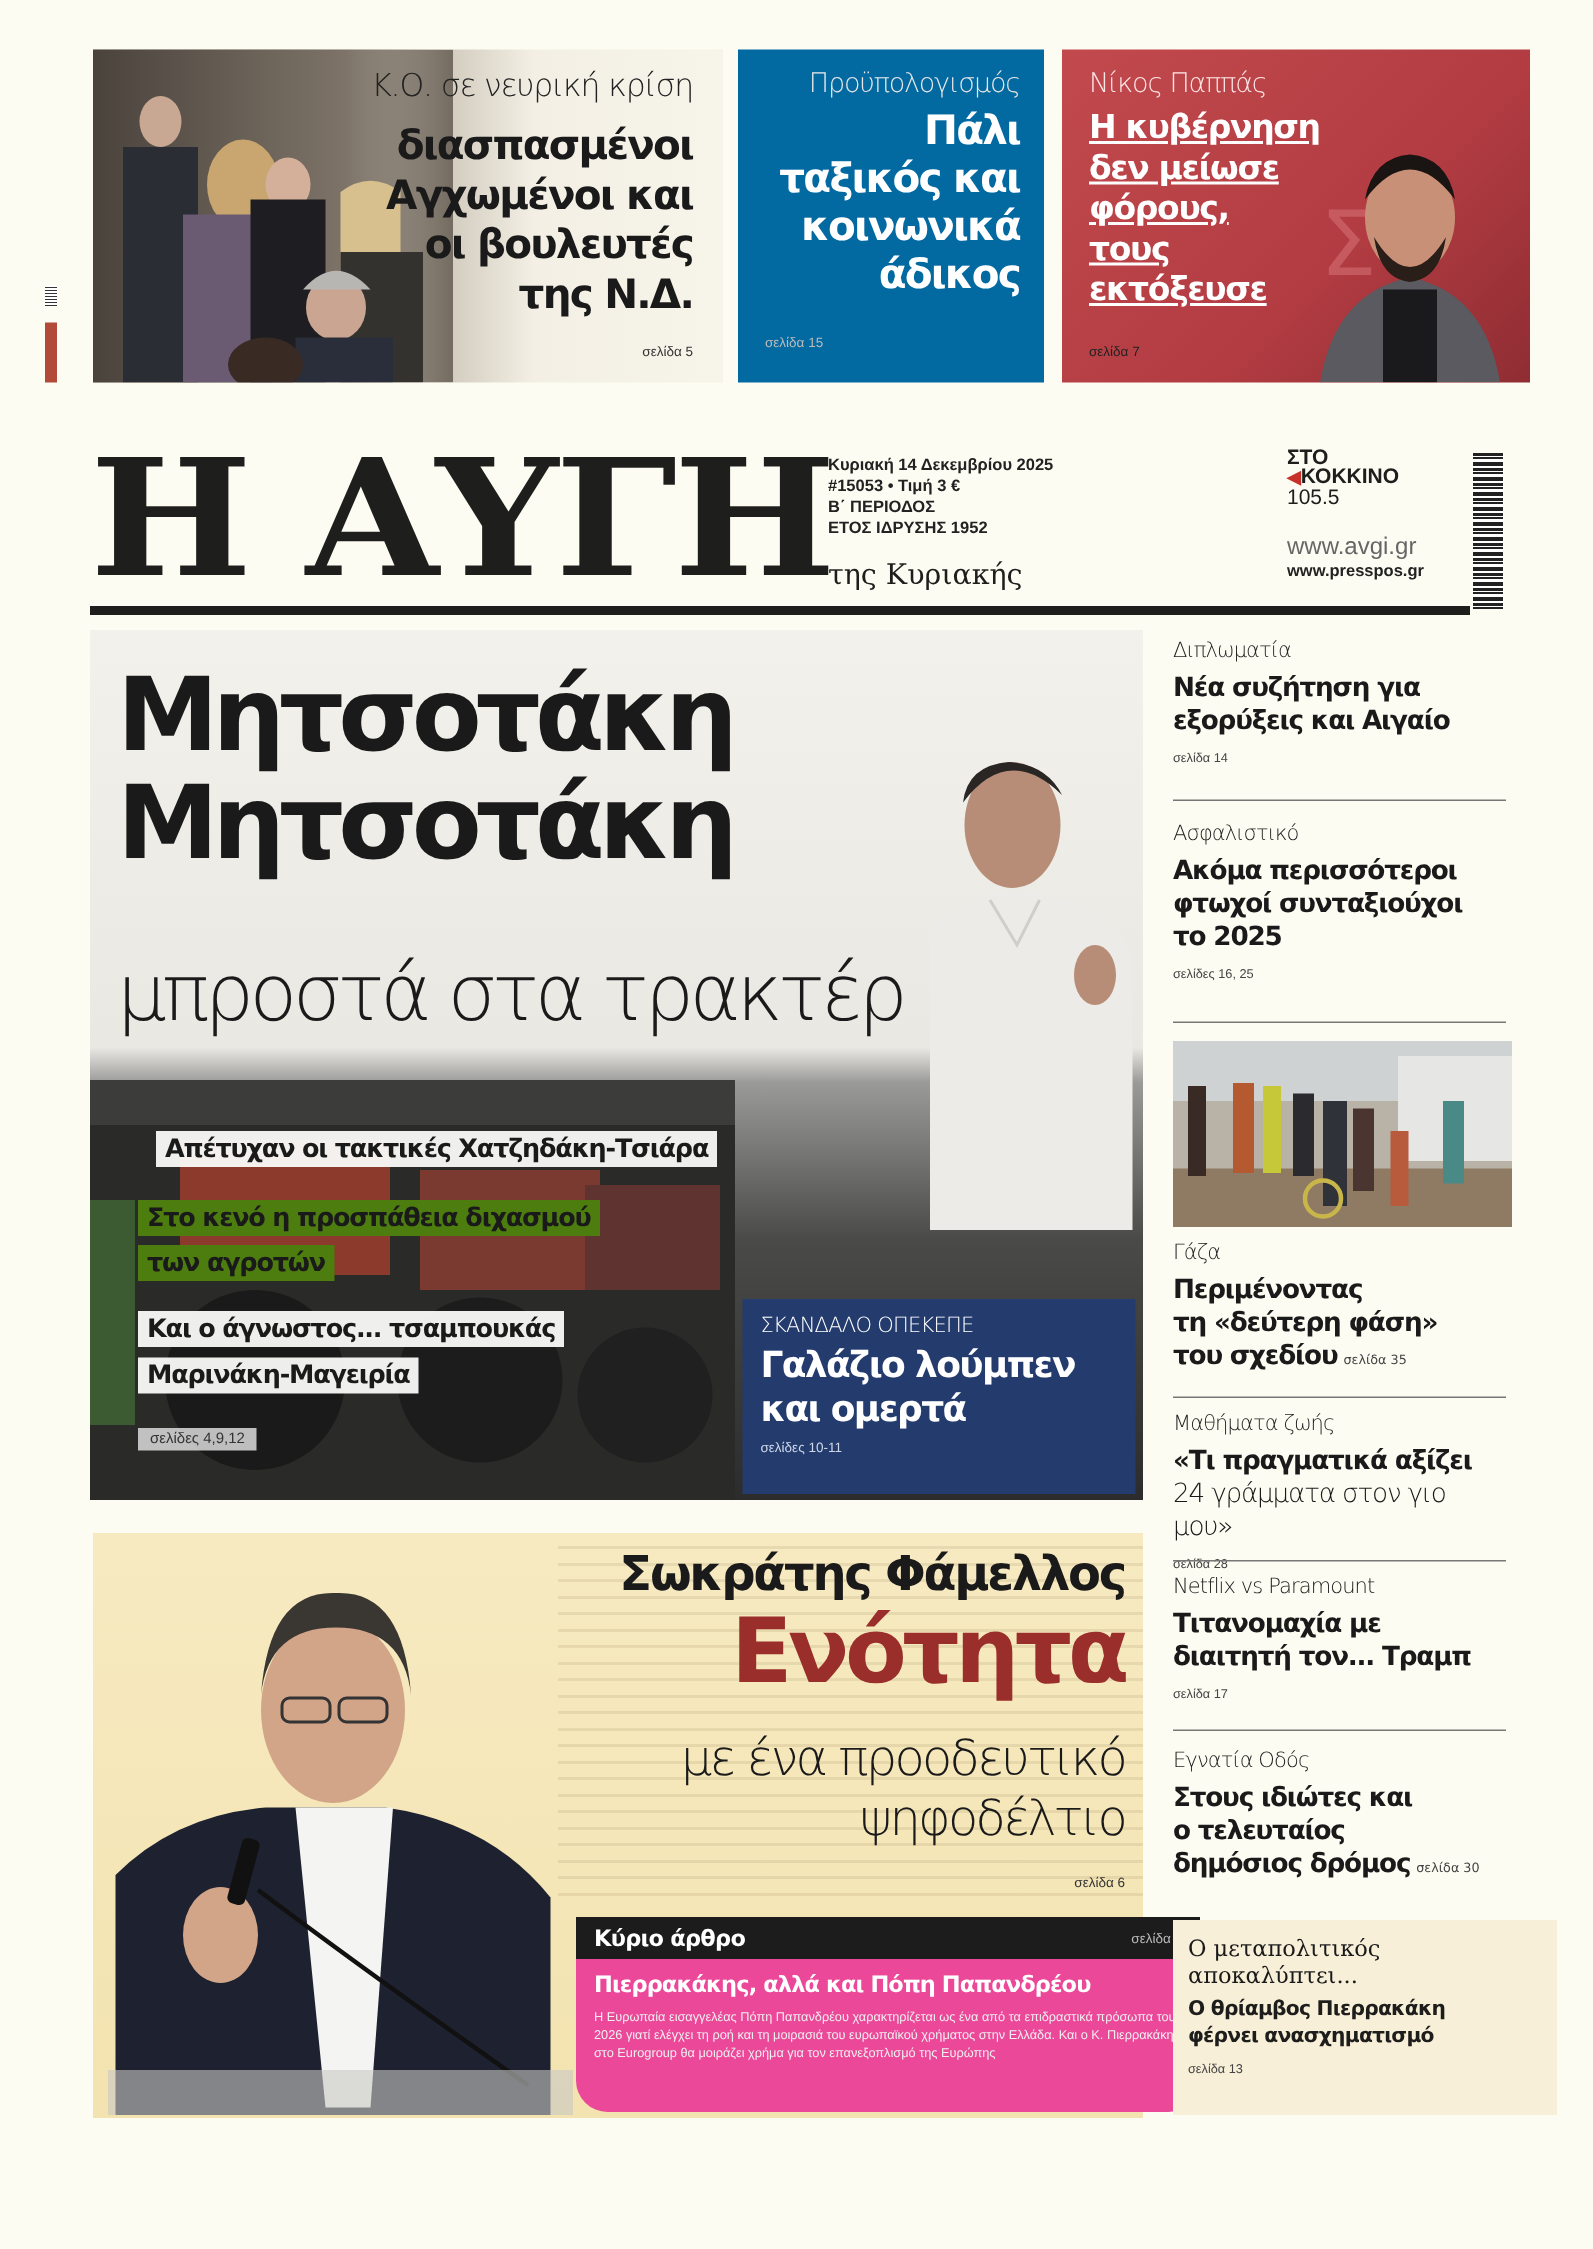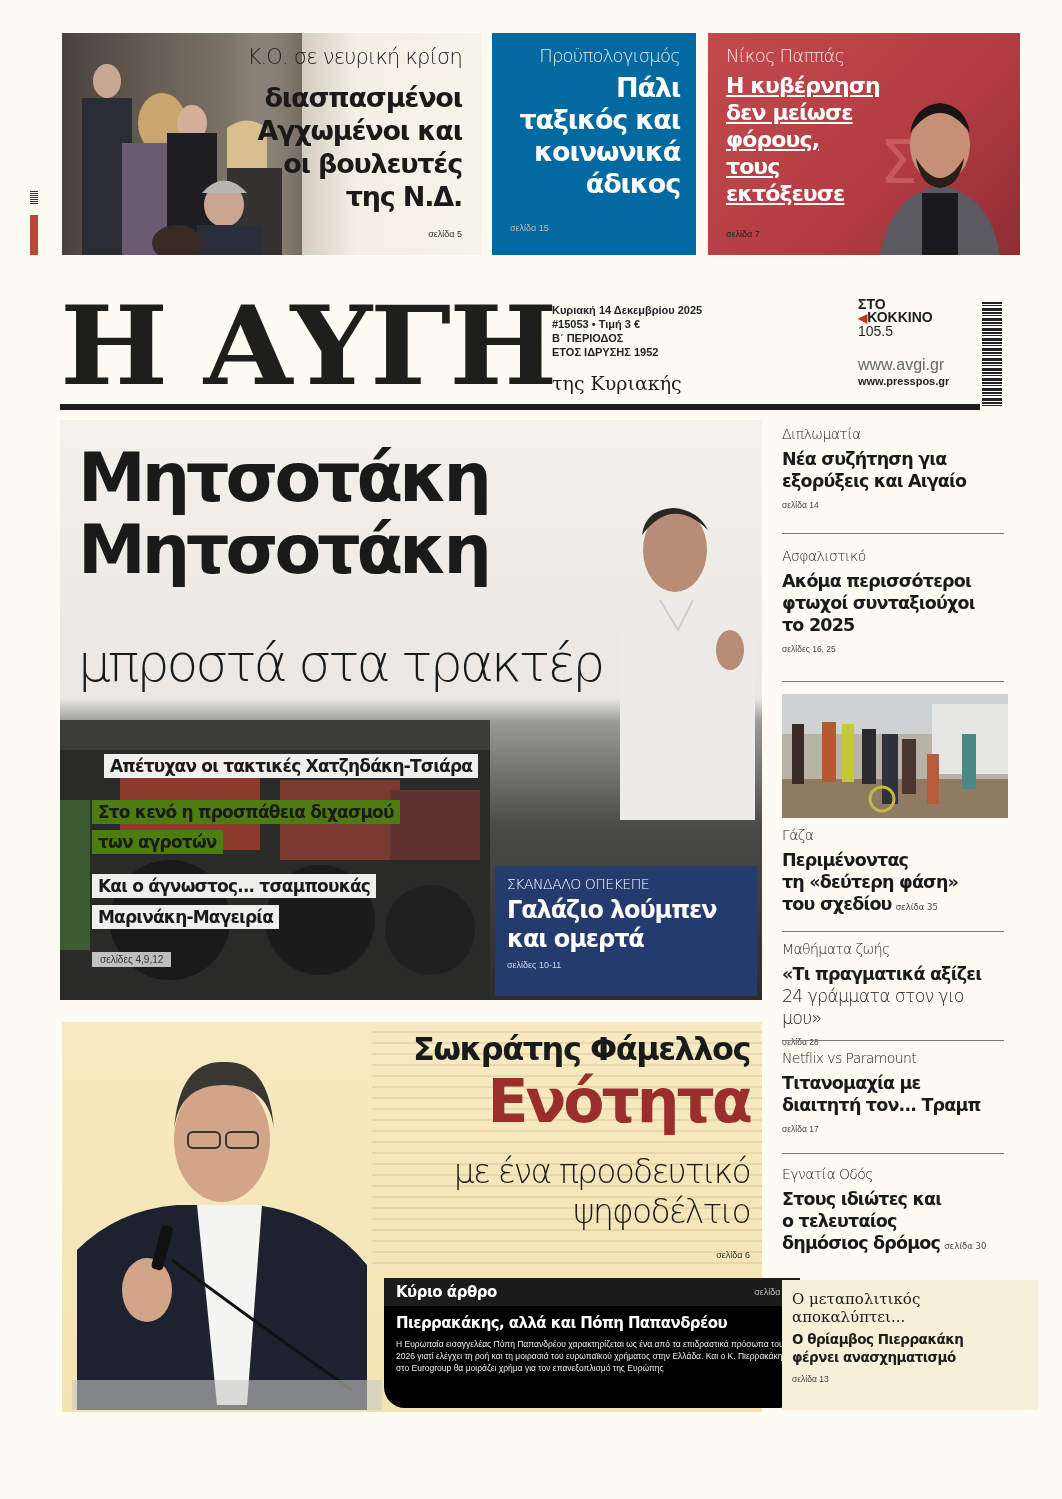--- a/index.html
+++ b/index.html
@@ -64,21 +64,21 @@
   
   .second-bg { left: 62px; top: 1022px; width: 700px; height: 390px; background: linear-gradient(180deg,#f7eac1 0%, #f3e3b0 100%); overflow: hidden; }
   .second-bg .ghost-text { position: absolute; left: 310px; top: 0; width: 390px; height: 250px;
     background: repeating-linear-gradient(180deg, transparent 0 9px, rgba(160,140,100,0.18) 9px 11px); }
   .famellos-photo { left: 62px; top: 1040px; width: 330px; height: 370px; }
   .famellos-name { right: 312px; top: 1030px; font-family: "DejaVu Sans", sans-serif; font-weight: bold; font-size: 32px; letter-spacing: -1.5px; color: #1a1a1a; text-align: right; }
   .unity { right: 312px; top: 1066px; font-family: "DejaVu Sans", sans-serif; font-weight: bold; font-size: 60px; letter-spacing: -3px; color: #9a2e2a; text-align: right; }
   .unity-sub { right: 312px; top: 1152px; font-family: "DejaVu Sans", sans-serif; font-weight: 200; font-size: 33px; line-height: 40px; letter-spacing: -1.8px; text-align: right; color: #1a1a1a; }
   .second-page { right: 312px; top: 1250px; font-size: 9px; color: #333; }
 
-  .editorial { left: 384px; top: 1278px; width: 416px; height: 130px; background: #000000; color: #fff; border-radius: 21px; }
+  .editorial { left: 384px; top: 1278px; width: 416px; height: 130px; background: #ec4899; color: #fff; border-radius: 21px; }
   .editorial .bar { background: #1c1c1c; height: 28px; padding: 4px 12px; display: flex; justify-content: space-between; align-items: center; }
   .editorial .bar .title { font-weight: bold; font-size: 15px; font-family: "DejaVu Sans", sans-serif; letter-spacing: -0.5px; }
   .editorial .bar .page { font-size: 9px; color: #bbb; }
   .editorial .head { padding: 8px 12px 0; font-weight: bold; font-size: 15px; font-family: "DejaVu Sans", sans-serif; letter-spacing: -0.6px; }
   .editorial .body { padding: 6px 12px 0; font-size: 8.5px; line-height: 12px; color: #eee; }
 
   
   .rcol { left: 782px; width: 226px; }
   .rkicker { font-size: 14px; font-family: "DejaVu Sans", sans-serif; font-weight: 300; letter-spacing: -0.6px; color: #222; }
   .rhead { margin-top: 6px; font-size: 17.5px; line-height: 22px; font-weight: bold; font-family: "DejaVu Sans", sans-serif; letter-spacing: -0.8px; color: #1a1a1a; }

